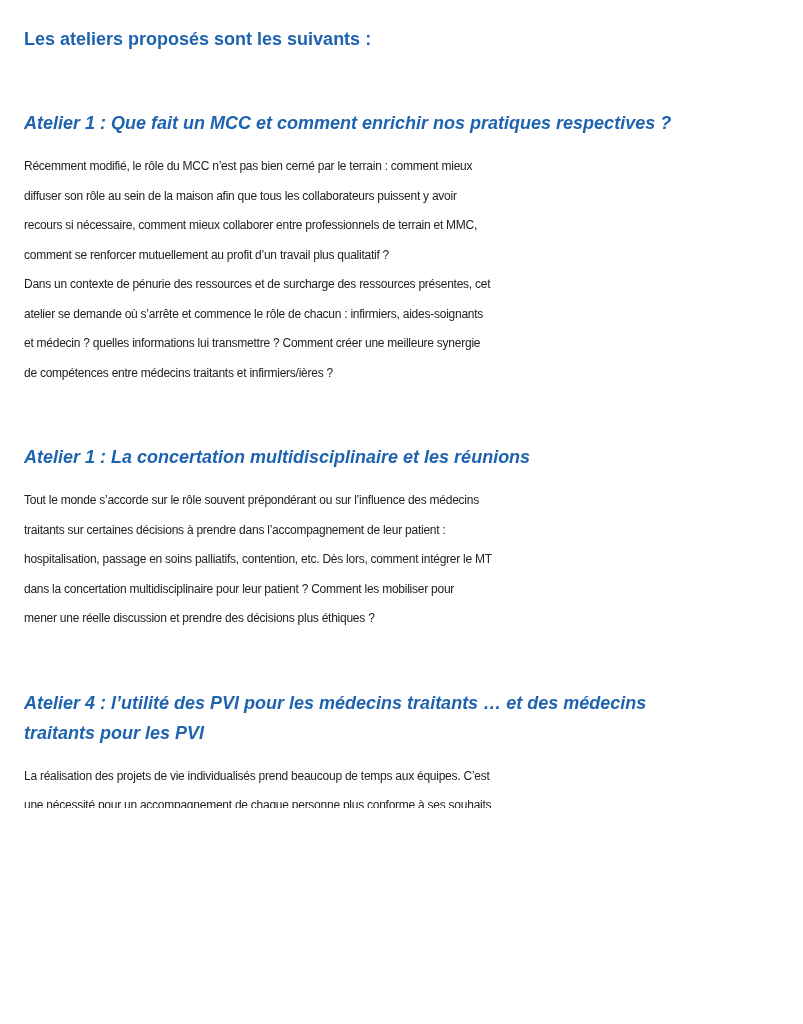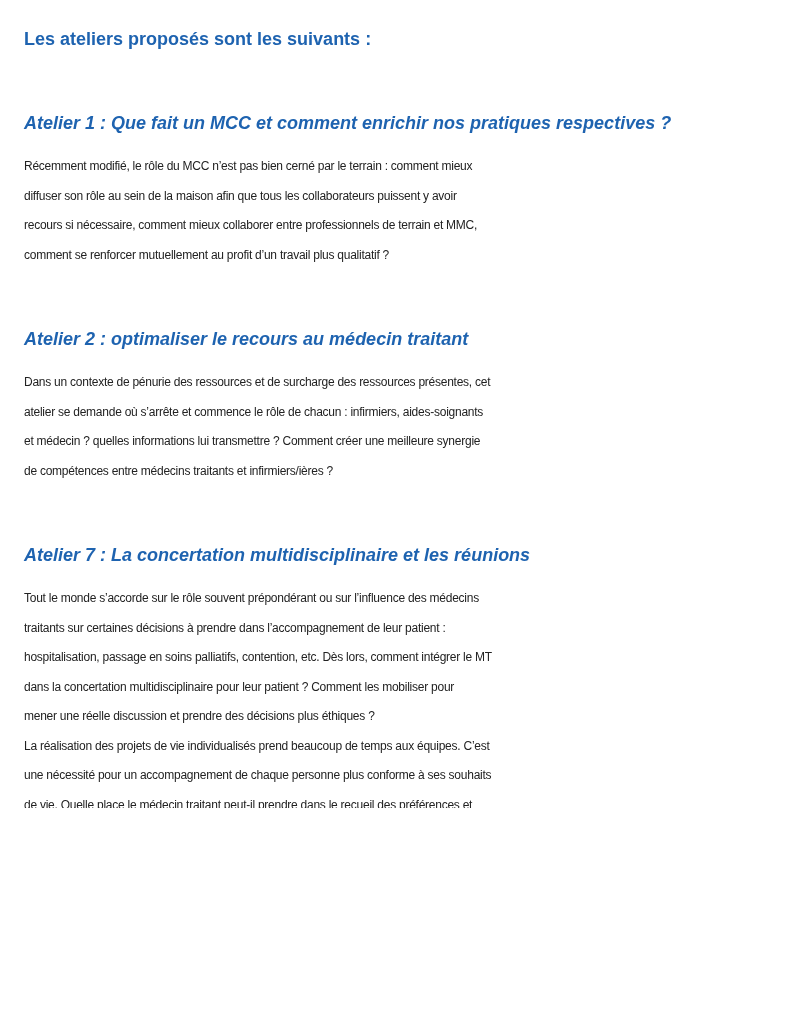--- a/index.html
+++ b/index.html
@@ -53,37 +53,38 @@
 
   <section>
     <h2 class="doc-heading section-heading">Atelier 1 : Que fait un MCC et comment enrichir nos pratiques respectives ?</h2>
     <p class="body-text">Récemment modifié, le rôle du MCC n’est pas bien cerné par le terrain : comment mieux
 diffuser son rôle au sein de la maison afin que tous les collaborateurs puissent y avoir
 recours si nécessaire, comment mieux collaborer entre professionnels de terrain et MMC,
 comment se renforcer mutuellement au profit d’un travail plus qualitatif ?</p>
   </section>
 
   <section>
-    <h2 class="doc-heading section-heading">Atelier 2 : optimaliser le recours au médecin traitant</h2>
     <p class="body-text">Dans un contexte de pénurie des ressources et de surcharge des ressources présentes, cet
 atelier se demande où s’arrête et commence le rôle de chacun : infirmiers, aides-soignants
 et médecin ? quelles informations lui transmettre ?  Comment créer une meilleure synergie
 de compétences entre médecins traitants et infirmiers/ières ?</p>
   </section>
 
   <section>
-    <h2 class="doc-heading section-heading">Atelier 7 : La concertation multidisciplinaire et les réunions</h2>
+    <h2 class="doc-heading section-heading">Atelier 1 : La concertation multidisciplinaire et les réunions</h2>
     <p class="body-text">Tout le monde s’accorde sur le rôle souvent prépondérant ou sur l’influence des médecins
 traitants sur certaines décisions à prendre dans l’accompagnement de leur patient :
 hospitalisation, passage en soins palliatifs, contention, etc. Dès lors, comment intégrer le MT
 dans la concertation multidisciplinaire pour leur patient ?  Comment les mobiliser pour
 mener une réelle discussion et prendre des décisions plus éthiques ?</p>
   </section>
 
   <section>
+    <h2 class="doc-heading section-heading">Atelier 4 : l’utilité des PVI pour les médecins traitants … et des médecins
+traitants pour les PVI</h2>
     <p class="body-text">La réalisation des projets de vie individualisés prend beaucoup de temps aux équipes. C’est
 une nécessité pour un accompagnement de chaque personne plus conforme à ses souhaits
 de vie. Quelle place le médecin traitant peut-il prendre dans le recueil des préférences et
 valeurs de son patient ? Comment les partager à l’équipe ? Quel usage peut-il avoir de ce
 document ? Comment peut-il l’enrichir et enrichir sa pratique de cette connaissance ?</p>
   </section>
 
 </div>
 
 </body></html>

